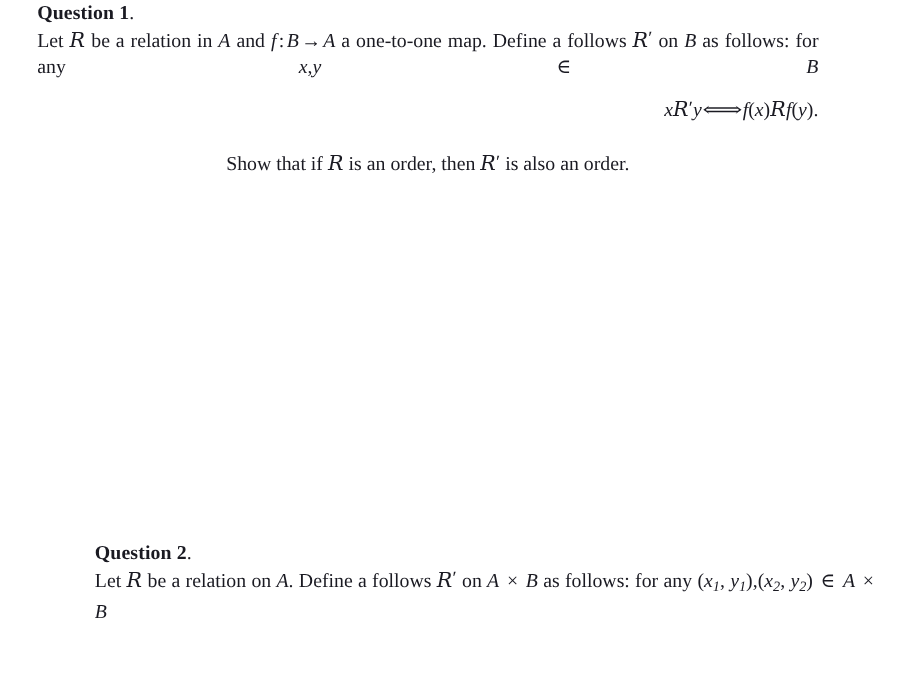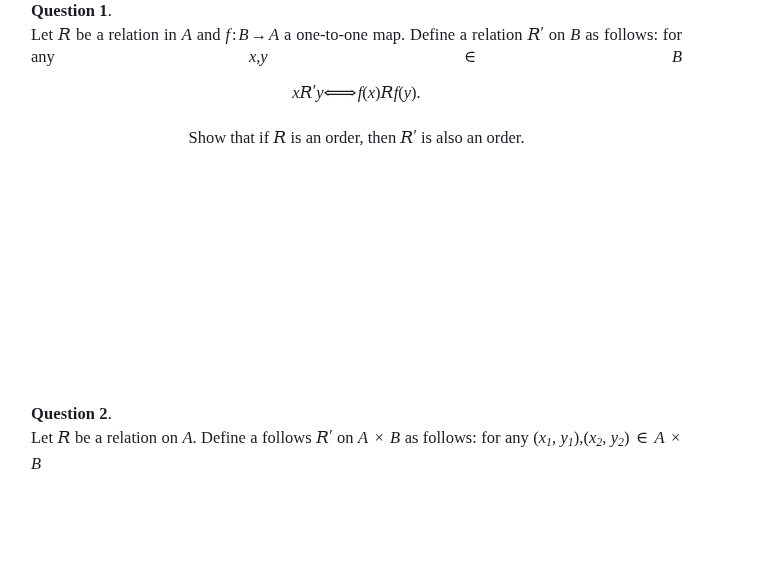--- a/index.html
+++ b/index.html
@@ -25,21 +25,21 @@
     height: 577px;
   }
 
   .question-block {
     position: absolute;
     left: 0;
     width: 651px;
   }
 
   #question-1 { top: 0; }
-  #question-2 { top: 403px; }
+  #question-2 { top: 450px; margin-left: 48px; }
 
   .q-heading {
     font-size: 16.5px;
     line-height: 21px;
     font-weight: bold;
     letter-spacing: 0.1px;
     margin: 0;
     padding: 0;
   }
   .q-heading .q-dot {
@@ -59,21 +59,21 @@
   
   .q-body::after {
     content: "";
     display: inline-block;
     width: 100%;
   }
 
   .q-equation {
     font-size: 16.5px;
     line-height: 22px;
-    text-align: center;
+    text-align: right;
     margin: 0;
     padding: 0;
     width: 651px;
   }
 
   .q-closing {
     font-size: 16.5px;
     line-height: 22px;
     margin: 0;
     padding: 0;
@@ -134,21 +134,21 @@
   <section class="question-block" id="question-1">
 
     <h2 class="q-heading"><span>Question 1</span><span class="q-dot">.</span></h2>
 
     <p class="q-body sp-body-1"><span>Let</span>
       <span class="mcal">R</span>
       <span>be a relation in</span>
       <span class="mi">A</span>
       <span>and</span>
       <span class="mi">f</span><span class="mop">:</span><span class="mi">B</span><span class="arrow-to">→</span><span class="mi">A</span>
-      <span>a one-to-one map.  Define a relation</span>
+      <span>a one-to-one map.  Define a follows</span>
       <span class="mcal">R</span><span class="mprime">′</span>
       <span>on</span>
       <span class="mi">B</span>
       <span>as follows:  for any</span>
       <span class="mi">x</span><span>,</span><span class="mi">y</span>
       <span class="mop">∈</span>
       <span class="mi">B</span></p>
 
     <p class="q-equation sp-eq-1"><span class="mi">x</span><span class="mcal">R</span><span class="mprime">′</span><span class="mi">y</span><span class="arrow-long">⟺</span><span class="mi">f</span><span>(</span><span class="mi">x</span><span>)</span><span class="mcal">R</span><span class="mi">f</span><span>(</span><span class="mi">y</span><span>)</span><span>.</span></p>
 

